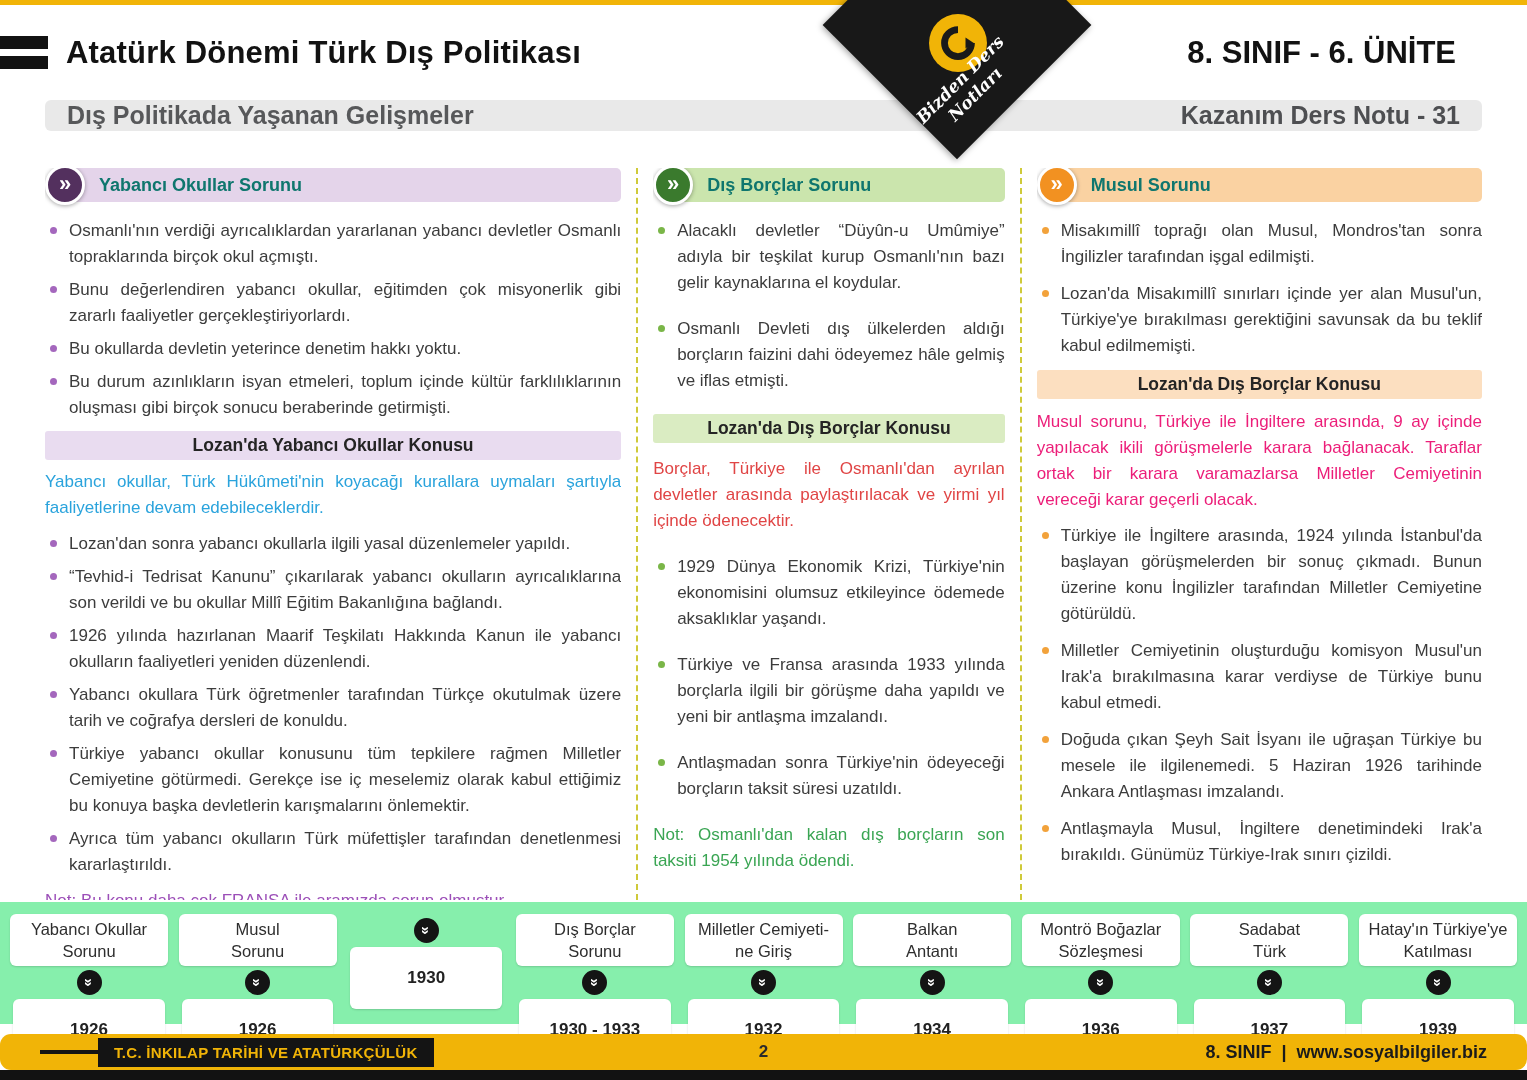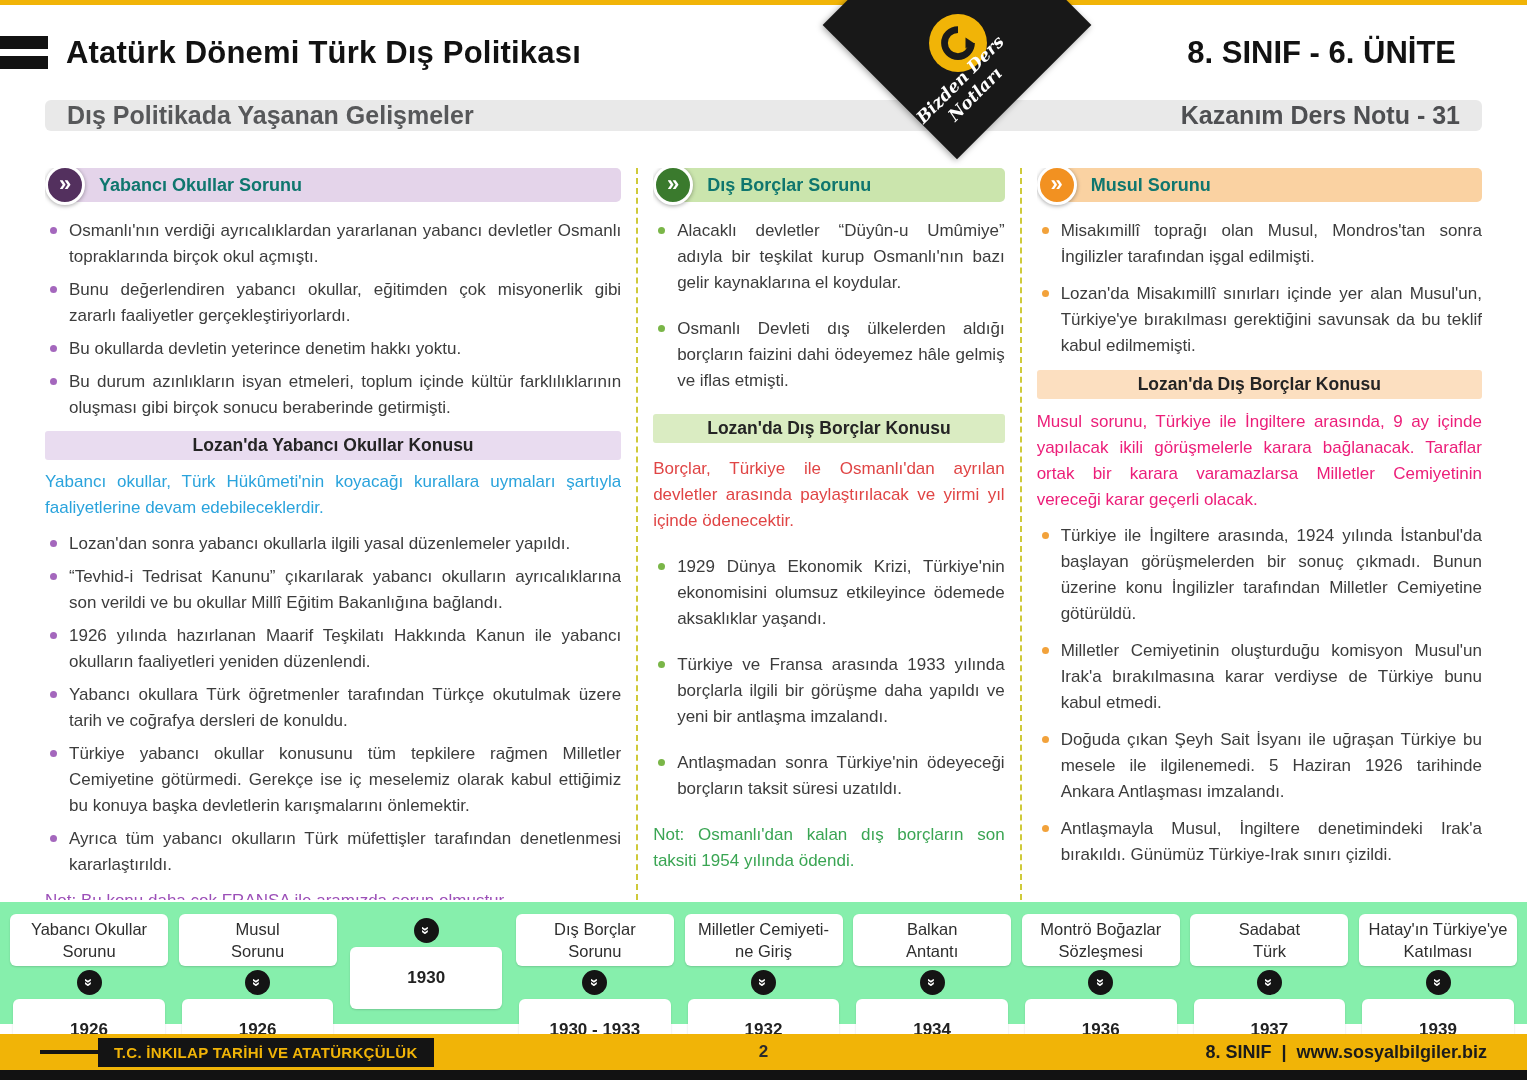--- a/index.html
+++ b/index.html
@@ -80,21 +80,21 @@
               color:#2e2e2e; text-align:center; line-height:1.35; padding:3px 4px;
               box-shadow:0 1px 2px rgba(0,0,0,.15); }
   .tl-chevron { width:25px; height:25px; border-radius:50%; background:#141414; color:#fff;
                 display:flex; align-items:center; justify-content:center; margin:4px 0; }
   .tl-chevron span { transform:rotate(90deg); font-size:15px; font-weight:bold; line-height:1; display:block; }
   .tl-year { background:#fff; border-radius:6px; width:96%; text-align:center; font-size:17px;
              font-weight:bold; color:#222; padding:21px 0; box-shadow:0 1px 2px rgba(0,0,0,.15); }
 
   
   .footer { position:absolute; top:1034px; left:0; right:0; height:36px; background:var(--yellow);
-            display:flex; align-items:center; padding:0 40px; }
+            display:flex; align-items:center; padding:0 40px;border-radius:11px; }
   .footer-left { display:flex; align-items:center; z-index:1; }
   .footer-rule { width:58px; height:4px; background:#141414; }
   .course-box { background:#141414; color:var(--yellow); font-weight:bold; font-size:15px;
                 padding:6px 16px; letter-spacing:.3px; }
   .page-num { position:absolute; left:0; right:0; text-align:center; font-size:17px; font-weight:bold; color:#2b2b2b; }
   .footer-right { margin-left:auto; display:flex; align-items:center; gap:10px; font-size:18px;
                   font-weight:bold; color:#1b1b1b; z-index:1; }
   .bottom-bar { position:absolute; top:1070px; left:0; right:0; height:10px; background:#121212; }
 </style>
 </head>

